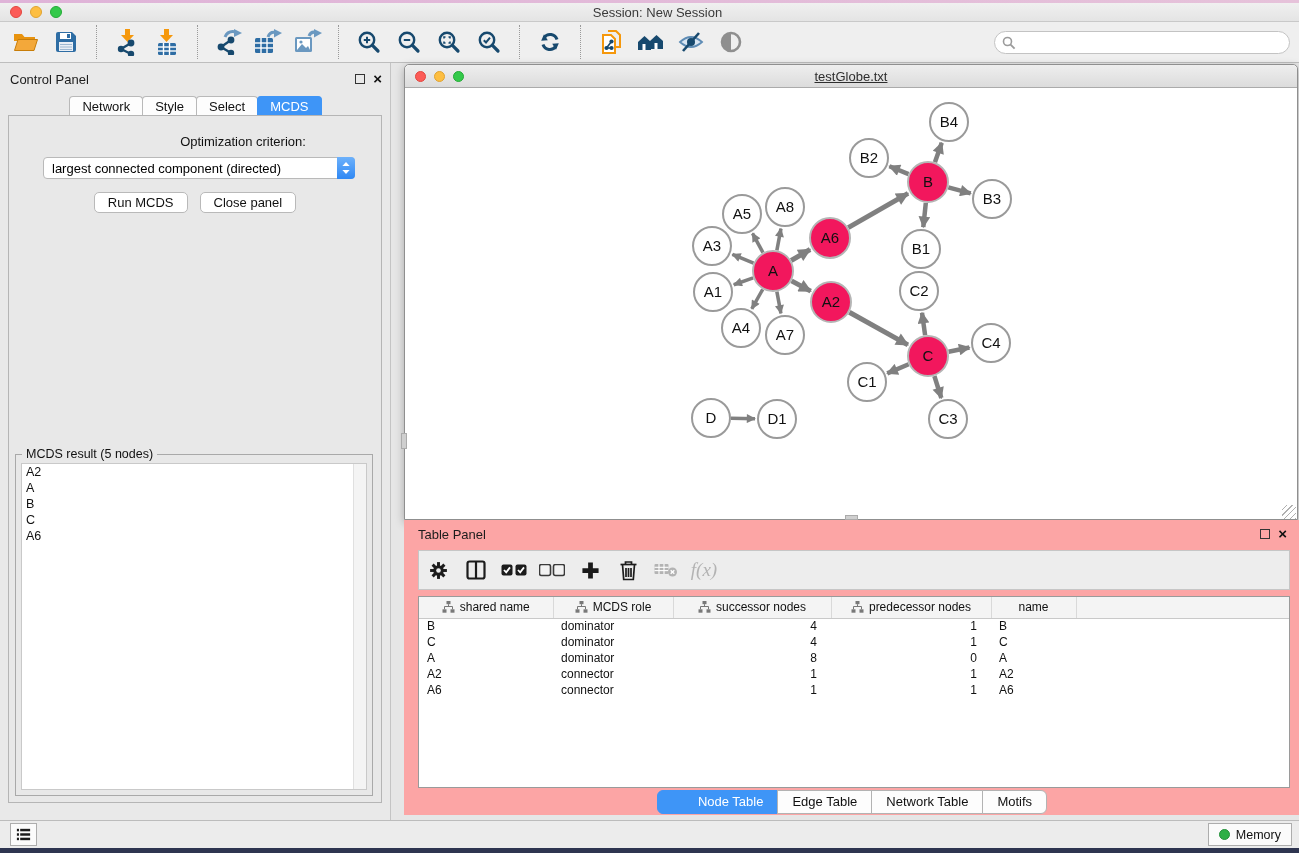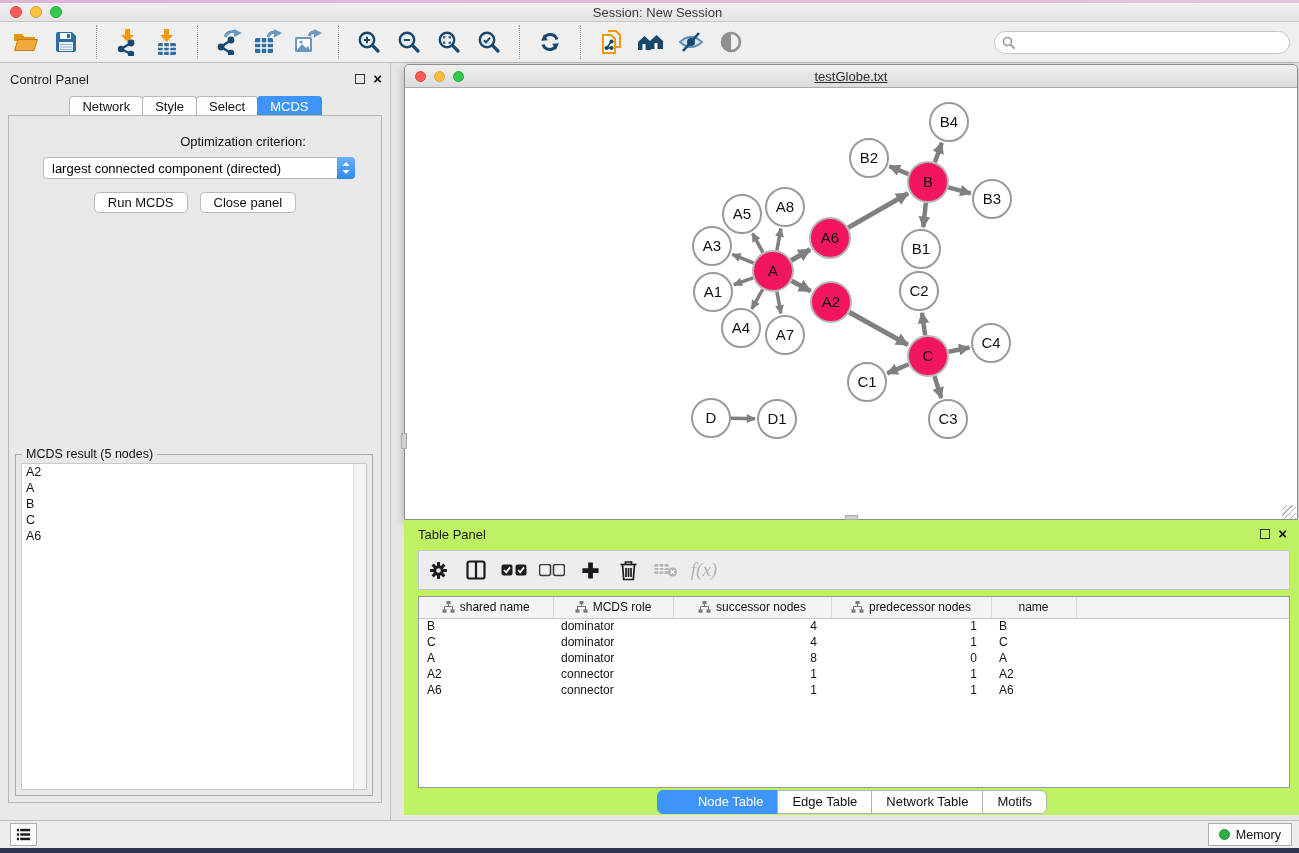--- a/index.html
+++ b/index.html
@@ -72,21 +72,21 @@
     background:linear-gradient(#eeeeee,#dcdcdc); border-bottom:1px solid #ababab;
     border-radius:5px 5px 0 0; display:flex; align-items:center; }
   #network-title { position:absolute; left:0; right:0; text-align:center; font-size:13px; color:#2e2e2e;text-decoration:underline; }
   #network-canvas { position:absolute; top:23px; left:1px; width:890px; height:430px; background:#fff; }
   #network-vscroll { position:absolute; left:-4px; top:368px; width:6px; height:16px; background:#cfcfcf; border:1px solid #ababab; }
   #network-hscroll { position:absolute; left:440px; bottom:-1px; width:13px; height:5px; background:#cfcfcf; border:1px solid #ababab; }
   #network-resize-grip { position:absolute; right:1px; bottom:0; width:14px; height:14px;
     background:repeating-linear-gradient(135deg, transparent 0 3px, #b0b0b0 3px 4px); }
 
   
-  #table-panel { position:absolute; left:404px; top:457px; width:895px; height:295px; background:#bef264; }
+  #table-panel { position:absolute; left:404px; top:457px; width:895px; height:295px; background:#fca5a5; }
   #table-panel-header { position:absolute; top:6px; left:14px; right:12px; height:16px; display:flex; align-items:center; }
   #table-panel-title { font-size:13px; color:#1c1c1c; }
   #table-toolbar { position:absolute; top:30px; left:14px; width:872px; height:40px;
     background:#ededed; border:1px solid #c6c6c6; display:flex; align-items:center; }
   .ttb-btn { width:38px; height:34px; display:flex; align-items:center; justify-content:center; }
   #fx-label { font-family:"Liberation Serif", serif; font-style:italic; font-size:19px; color:#b3b3b3; }
 
   #table-wrap { position:absolute; top:76px; left:14px; width:872px; height:192px; background:#fff; border:1px solid #9a9a9a; overflow:hidden; }
   table { border-collapse:collapse; width:871px; table-layout:fixed; }
   th { background:#f4f4f4; border-right:1px solid #d9d9d9; border-bottom:1px solid #c9c9c9; height:21px;

